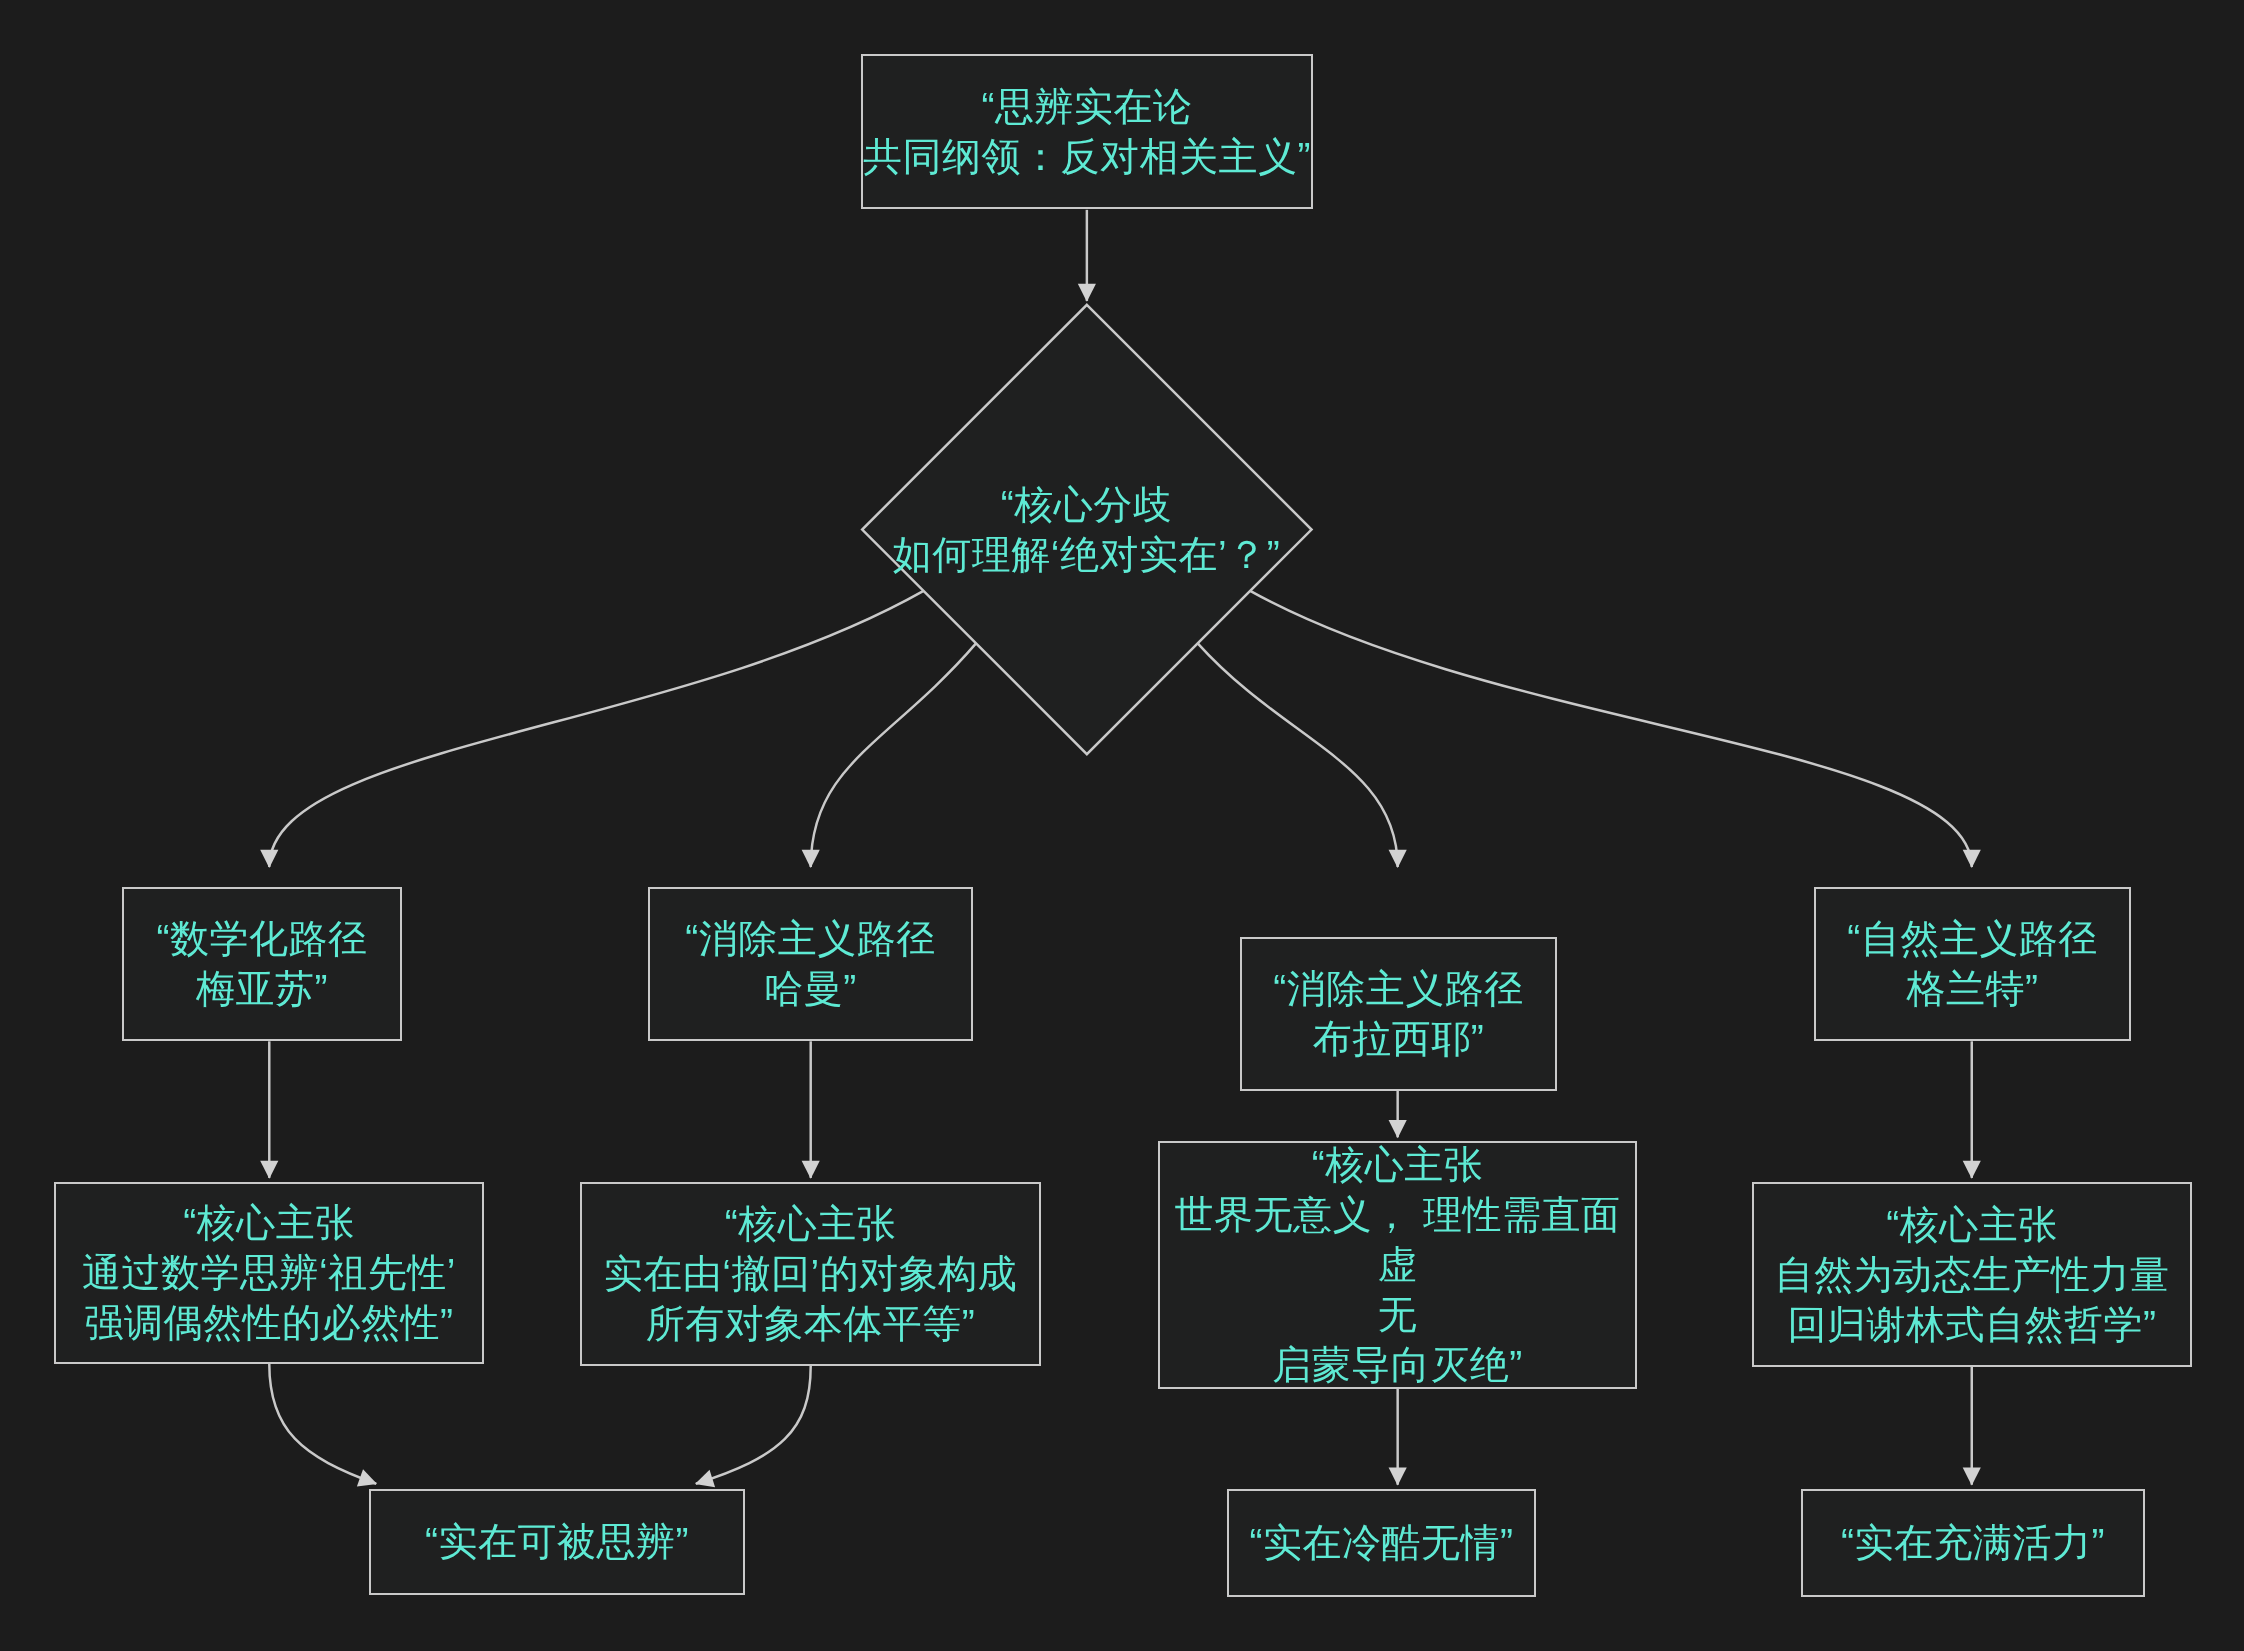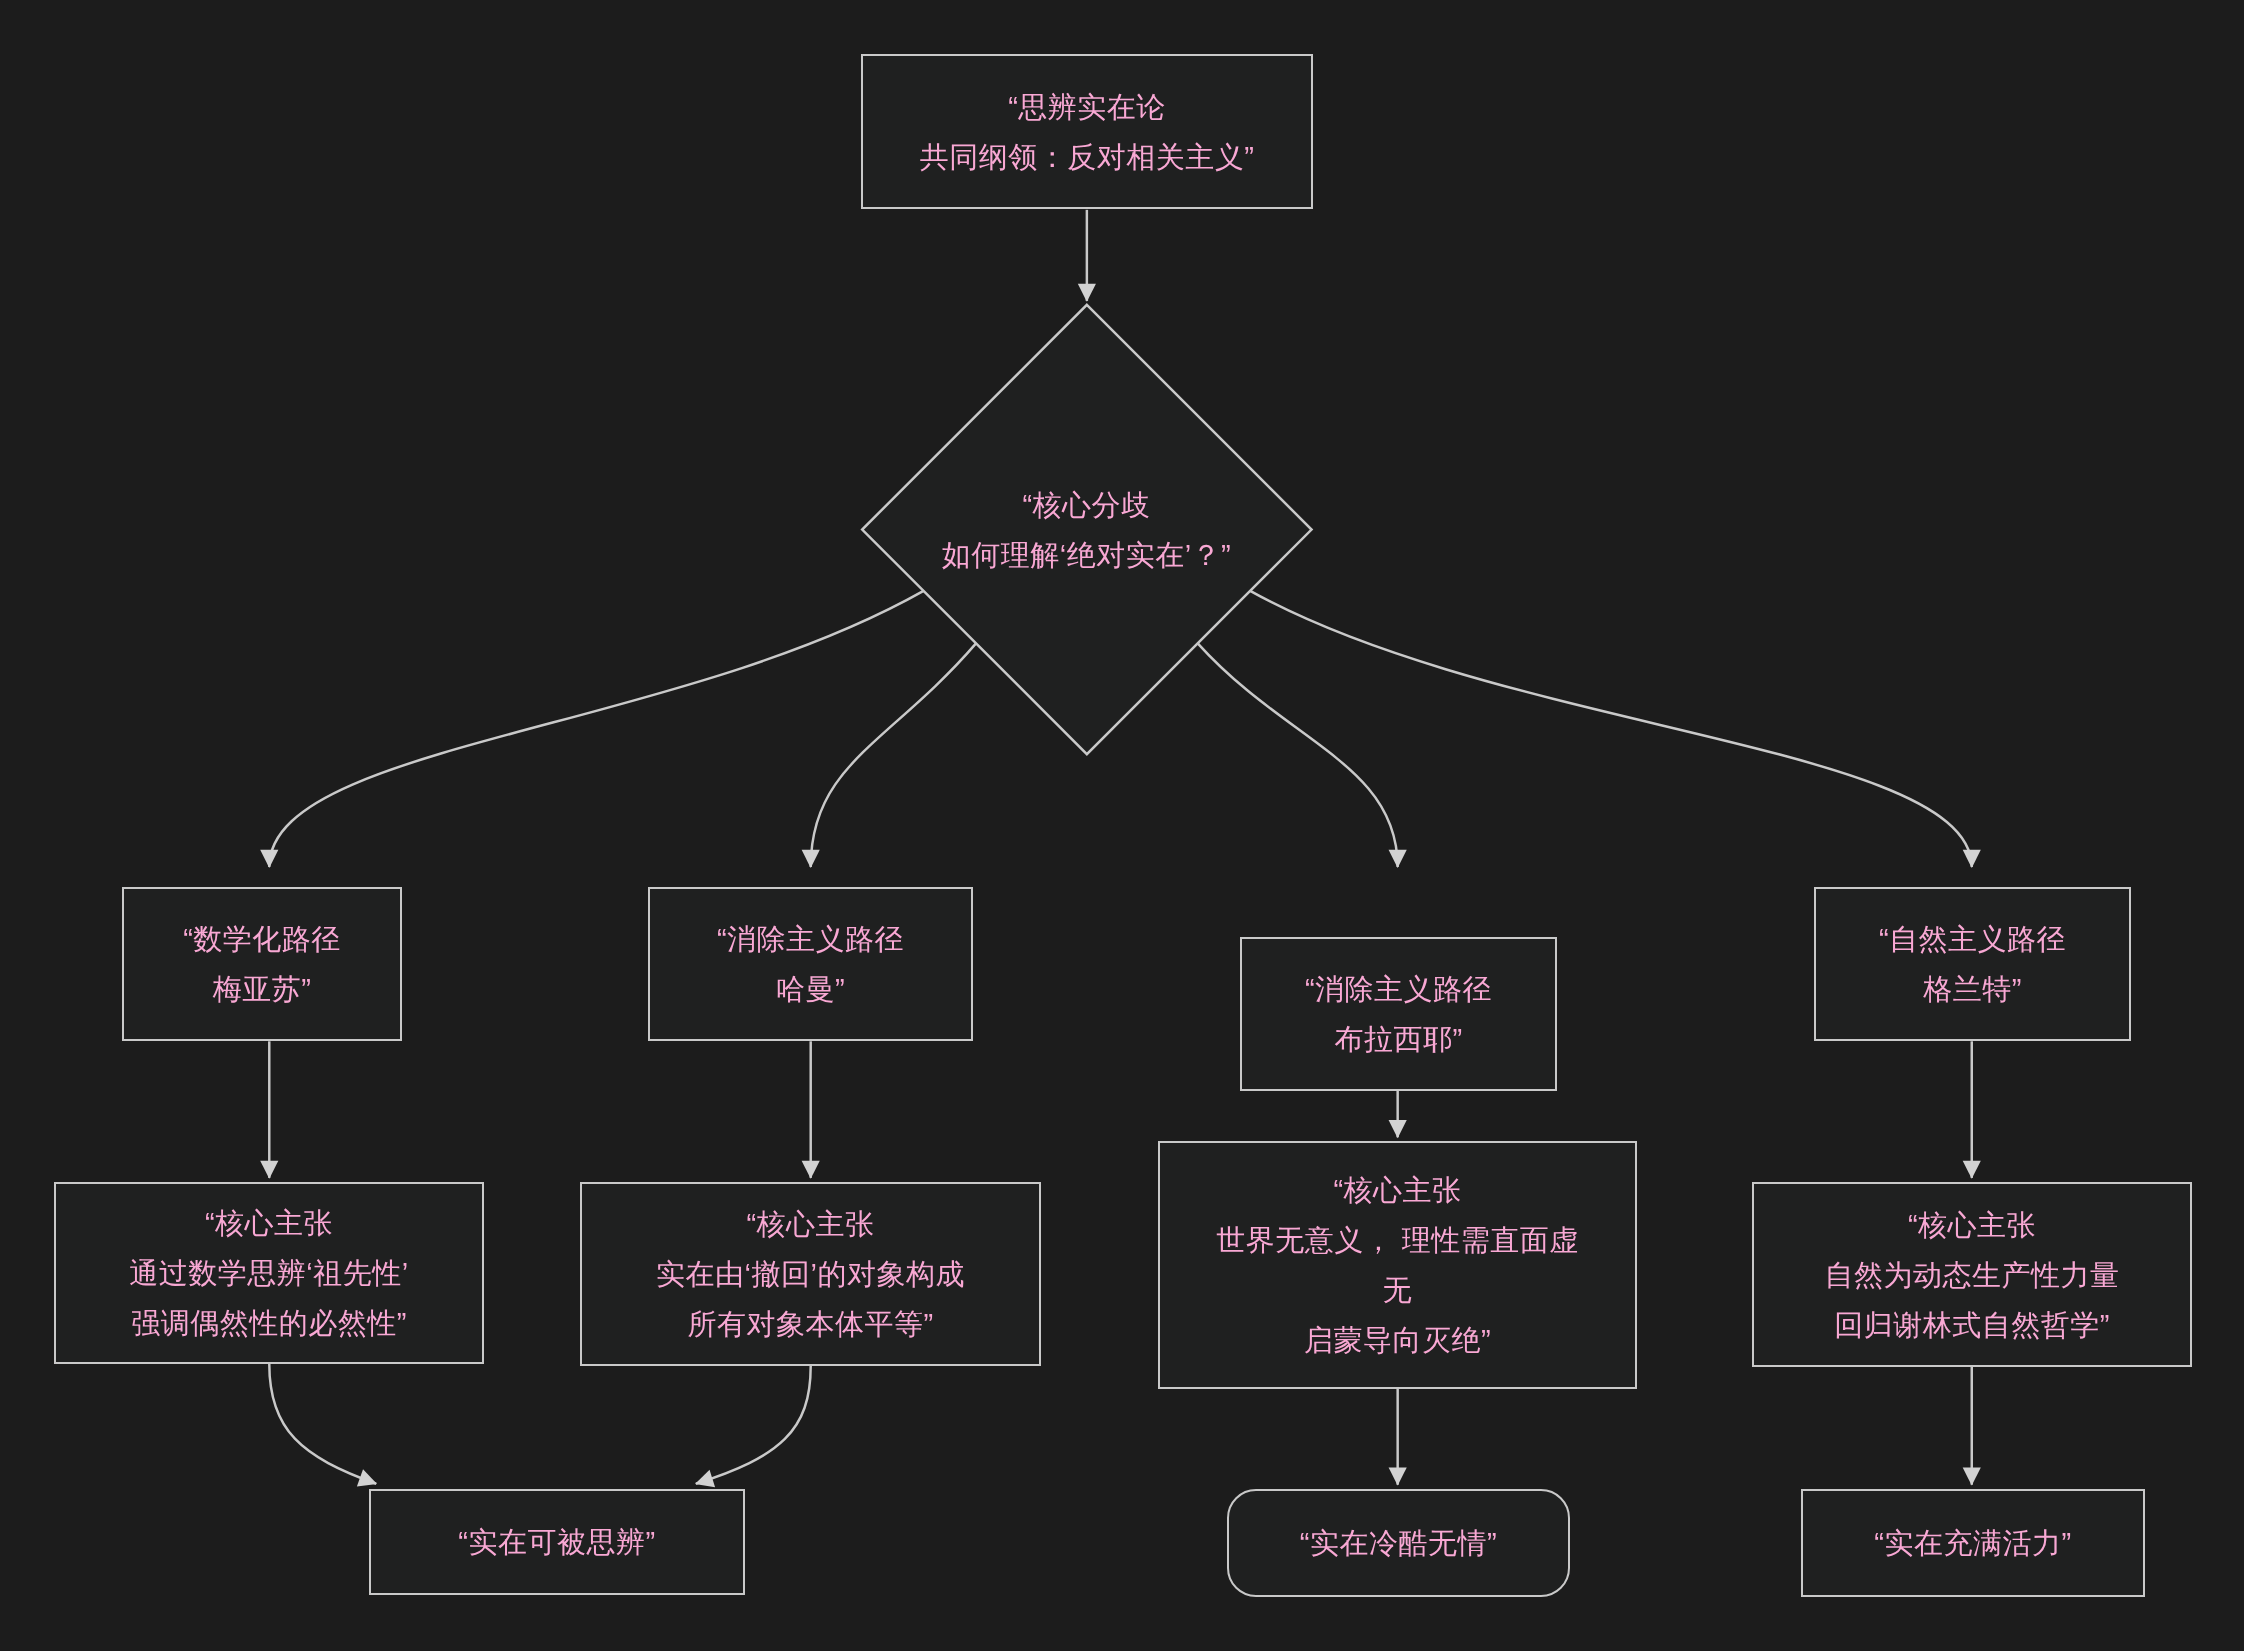--- a/index.html
+++ b/index.html
@@ -17,22 +17,22 @@
     position:absolute;
     box-sizing:border-box;
     background:#1f2020;
     border:2px solid #c9c9c9;
     display:flex;align-items:center;justify-content:center;
     text-align:center;
   }
   .node.ghost{background:transparent;border:none;}
   .node-label{
     white-space:pre-line;
-    color:#f9a8d4;
-    font-size:29px;
+    color:#5eead4;
+    font-size:39px;
     line-height:50px;
     letter-spacing:0.5px;
   }
 </style>
 </head>
 <body>
 
 <div id="canvas">
 
   <svg id="edges" viewBox="0 0 2267 1668">
@@ -107,21 +107,21 @@
   </div>
   <div class="node" style="left:1752px;top:1182px;width:440px;height:185px;">
     <span class="node-label">“核心主张
 自然为动态生产性力量
 回归谢林式自然哲学”</span>
   </div>
 
   <div class="node" style="left:369px;top:1489px;width:376px;height:106px;">
     <span class="node-label">“实在可被思辨”</span>
   </div>
-  <div class="node" style="left:1227px;top:1489px;width:343px;height:108px;border-radius:29px;">
+  <div class="node" style="left:1227px;top:1489px;width:309px;height:108px;">
     <span class="node-label">“实在冷酷无情”</span>
   </div>
   <div class="node" style="left:1801px;top:1489px;width:344px;height:108px;">
     <span class="node-label">“实在充满活力”</span>
   </div>
 
 </div>
 
 
 </body></html>

